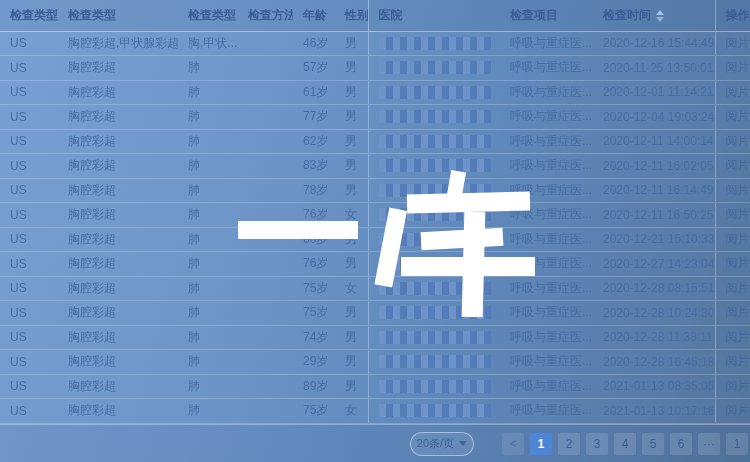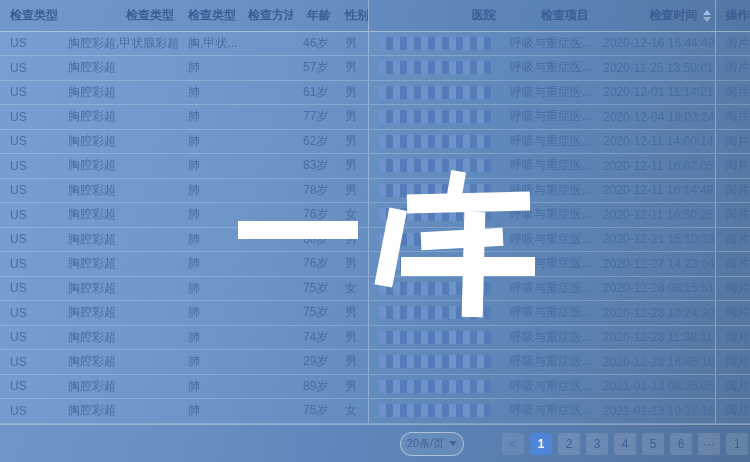--- a/index.html
+++ b/index.html
@@ -4,21 +4,21 @@
 <style>
   * { margin:0; padding:0; box-sizing:border-box; }
   html,body { width:750px; height:462px; overflow:hidden; }
   body { font-family:"Liberation Sans","DejaVu Sans",sans-serif; }
   .screen {
     position:relative; width:750px; height:462px; overflow:hidden;
     background:linear-gradient(105deg,#79a0d2 0%, #6e95c8 35%, #6089bc 60%, #597daa 85%, #53749c 100%);
   }
   table.data { border-collapse:collapse; table-layout:fixed; width:750px; }
   th {
-    height:31px; font-size:12px; font-weight:bold; color:#3a5d95; text-align:right;
+    height:31px; font-size:12px; font-weight:bold; color:#3a5d95; text-align:left;
     padding:0 4px 0 10px; white-space:nowrap; overflow:hidden;
     background:rgba(25,55,105,0.06); border-bottom:1px solid rgba(255,255,255,0.38);
   }
   td {
     height:24.5px; font-size:12px; color:#476da2; text-align:left;
     padding:0 4px 0 10px; white-space:nowrap; overflow:hidden;
     border-bottom:1px solid rgba(255,255,255,0.20);
   }
   .bl { border-left:1px solid rgba(255,255,255,0.30);font-family:Liberation Mono, monospace; }
   .redact {
@@ -42,21 +42,21 @@
   .s-short  { left:421px; top:230px; width:82px;  height:18px; transform:rotate(-3deg); }
   .s-long   { left:401px; top:257px; width:134px; height:19px; }
   .s-vert   { left:463px; top:212px; width:21px;  height:105px; transform:rotate(1.5deg); }
   
   .pagination {
     position:absolute; left:0; top:424px; width:750px; height:38px;
     display:flex; align-items:center; justify-content:flex-end; padding-right:2px;
     border-top:1px solid rgba(255,255,255,0.32); background:rgba(20,45,90,0.05);
   }
   .page-size {
-    width:64px; height:24px; margin-right:32px; border:1px solid rgba(255,255,255,0.45);
+    width:64px; height:24px; margin-right:22px; border:1px solid rgba(255,255,255,0.45);
     border-radius:12px; background:rgba(255,255,255,0.08);
     display:flex; align-items:center; justify-content:center; gap:5px;
     font-size:11px; color:#3e6095; cursor:pointer;
   }
   .dd-caret { width:0; height:0; border-left:4px solid transparent; border-right:4px solid transparent; border-top:5px solid rgba(40,70,120,0.55); }
   .pg-btn {
     min-width:22px; height:22px; margin-left:6px; border:none; border-radius:2px;
     background:rgba(255,255,255,0.13); color:#3b5e95; font-size:12px;
     display:flex; align-items:center; justify-content:center; cursor:pointer;
     font-family:inherit;

